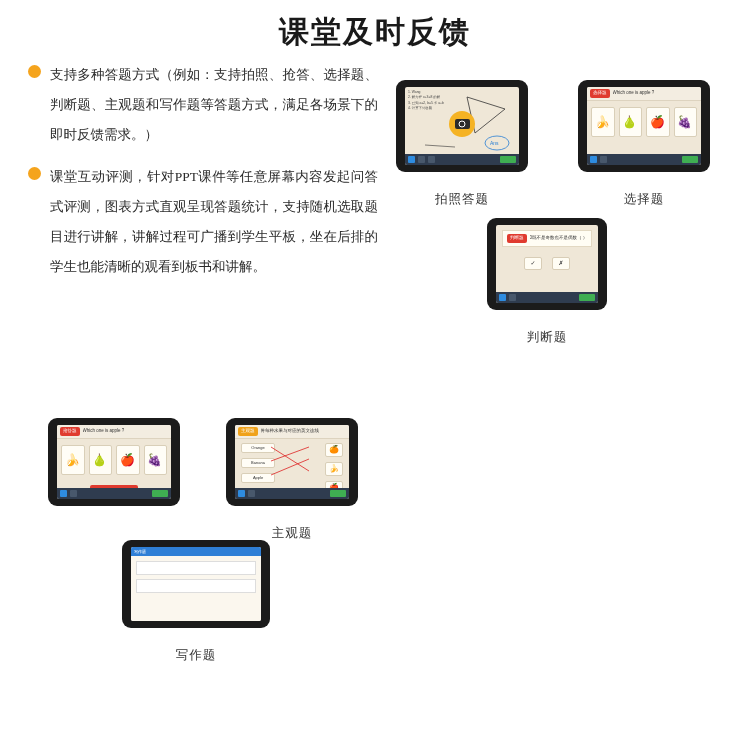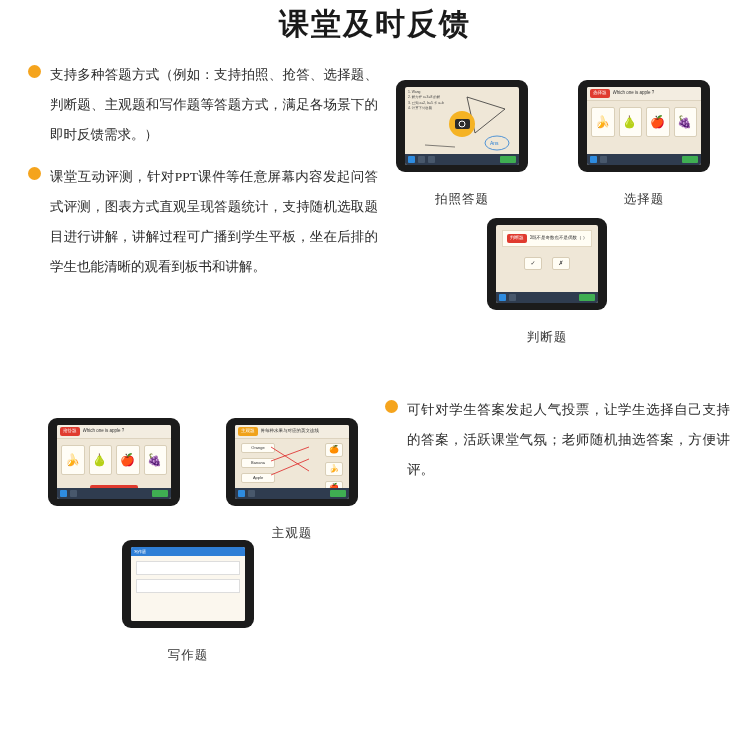--- a/index.html
+++ b/index.html
@@ -19,21 +19,21 @@
     position: relative;
     width: 750px;
     height: 735px;
   }
   .title {
     text-align: center;
     font-size: 30px;
     font-weight: bold;
     color: #1a1a1a;
     letter-spacing: 2px;
-    padding-top: 4px;
+    padding-top: 12px;
     font-family: Liberation Mono, monospace;
   }
 
   
   .bullet-block {
     position: absolute;
   }
   .bullet-item {
     display: flex;
     align-items: flex-start;
@@ -411,33 +411,29 @@
         <div class="toolbar">
           <div class="tb-btn blue"></div>
           <div class="tb-btn"></div>
           <div class="tb-btn green"></div>
         </div>
       </div>
     </div>
     <div class="caption">主观题</div>
   </div>
 
-  <div class="device-wrap" style="left:122px; top:540px; width:132px;">
+  <div class="device-wrap" style="left:122px; top:540px; width:148px;">
     <div class="device" style="height:88px;">
       <div class="screen" style="background:#fbf7ee;">
         <div class="write-head">写作题</div>
         <div class="write-body">
           <div class="write-field" placeholder="请在此输入你的作文内容"></div>
           <div class="write-field"></div>
         </div>
       </div>
     </div>
     <div class="caption">写作题</div>
   </div>
 
   <div class="bullet-block" style="left:385px; top:395px; width:345px;">
-    <div class="bullet-item">
-      <div class="dot"></div>
-      <div class="btext">可针对学生答案发起人气投票，让学生选择自己支持的答案，活跃课堂气氛；老师随机抽选答案，方便讲评。</div>
-    </div>
   </div>
 
 </div>
 
 </body></html>

